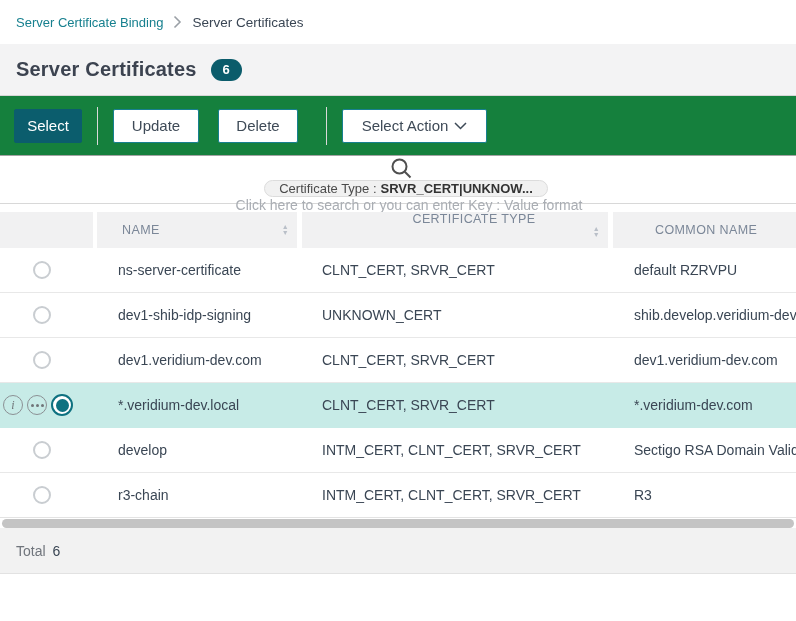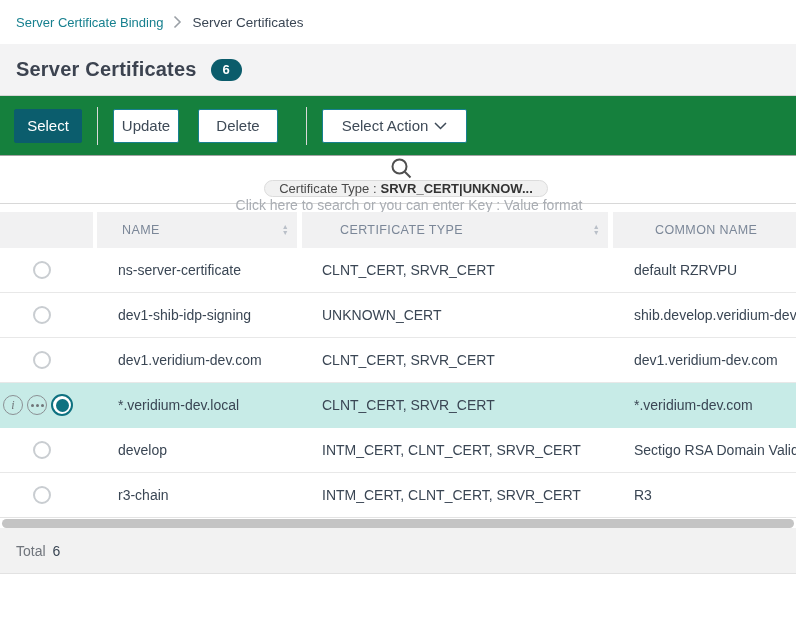--- a/index.html
+++ b/index.html
@@ -23,21 +23,21 @@
 
   
   .toolbar { height: 60px; background: #15803d; border-bottom: 1px solid #a3a3a3;
     display: flex; align-items: center; padding-left: 14px; }
   .btn { height: 34px; font-size: 15px; border-radius: 2px; cursor: pointer;
     display: inline-flex; align-items: center; justify-content: center; background: #ffffff;
     font-family: "Liberation Sans", sans-serif; }
   .btn-primary { background: #0b5d6d; color: #ffffff; border: 1px solid #0b5d6d; width: 68px; }
   .btn-outline { border: 1px solid #17808f; color: #3e4a57; }
   .btn-install { width: 87px; margin-left: 16px; }
-  .btn-update { width: 66px; margin-left: 15px; }
+  .btn-update { width: 86px; margin-left: 15px; }
   .btn-delete { width: 80px; margin-left: 19px; }
   .btn-action { width: 145px; margin-left: 15px; gap: 6px; }
   .toolbar-divider { width: 1px; height: 38px; background: #d9d9d9; }
   .div-1 { margin-left: 15px; }
   .div-2 { margin-left: 28px; }
 
   
   .search-row { height: 48px; background: #ffffff; border-bottom: 1px solid #d8d8d8;
     display: flex; align-items: center; padding-left: 8px; flex-direction: column; }
   .search-icon-wrap { width: 26px; height: 26px; display: flex; align-items: center; }
@@ -48,21 +48,21 @@
   .search-placeholder { margin-left: 14px; font-size: 14px; color: #a9adb3; white-space: nowrap; }
 
   
   .table-zone { width: 900px; }
   .tbl-gap { height: 8px; background: #ffffff; }
   .thead { height: 36px; display: flex; }
   .th { background: #f1f1f2; height: 36px; display: flex; align-items: center;
     color: #7b8798; font-size: 12.5px; letter-spacing: 0.4px; cursor: pointer; }
   .th-radio { width: 93px; margin-right: 4px; cursor: default; }
   .th-name { width: 200px; margin-right: 5px; padding-left: 25px; }
-  .th-ctype { width: 306px; margin-right: 5px; padding-left: 38px; }
+  .th-ctype { width: 306px; margin-right: 5px; padding-left: 38px; flex-direction: column; }
   .th-cname { width: 287px; padding-left: 42px; }
   .sort-arrows { margin-left: auto; margin-right: 8px; display: flex; flex-direction: column;
     line-height: 6px; font-size: 7px; color: #b9bfc8; }
   .row { height: 45px; display: flex; align-items: center; border-bottom: 1px solid #e8e8e8;
     background: #ffffff; cursor: pointer; }
   .row.selected { background: #c7ebe7; border-bottom-color: #c7ebe7; }
   .row:last-child { border-bottom: 1px solid #e3e3e3; }
   .cell { color: #3a4654; font-size: 14px; white-space: nowrap; overflow: hidden; }
   .cell-radio { width: 97px; display: flex; align-items: center; flex-shrink: 0; }
   .cell-name { width: 205px; padding-left: 21px; flex-shrink: 0; }

